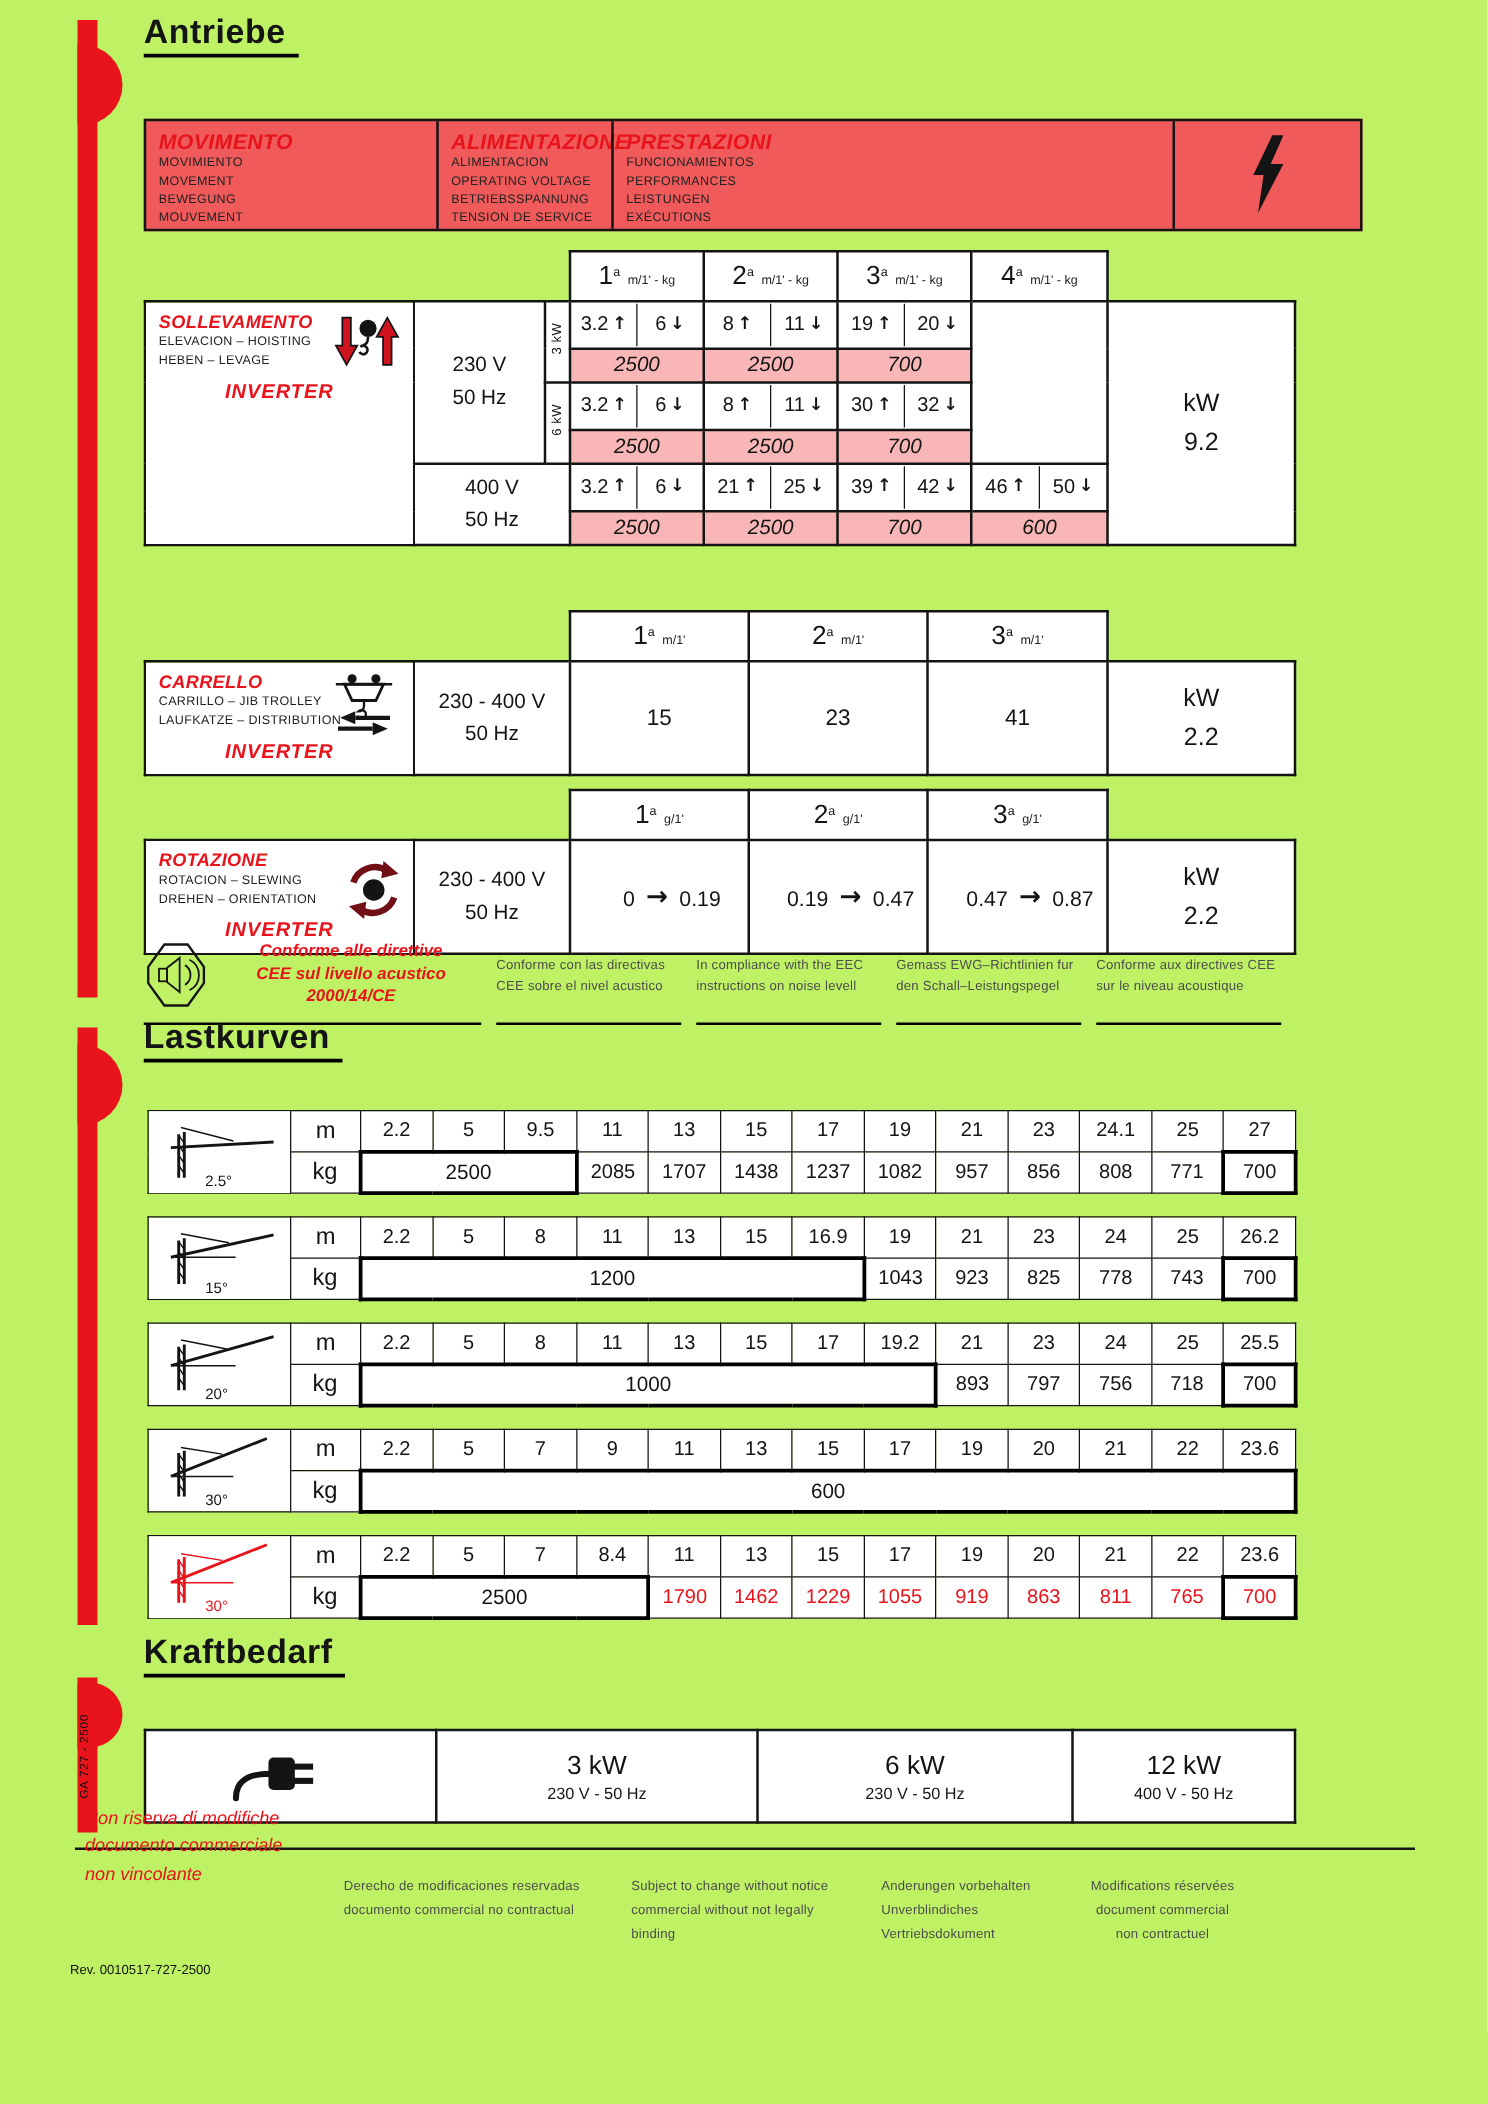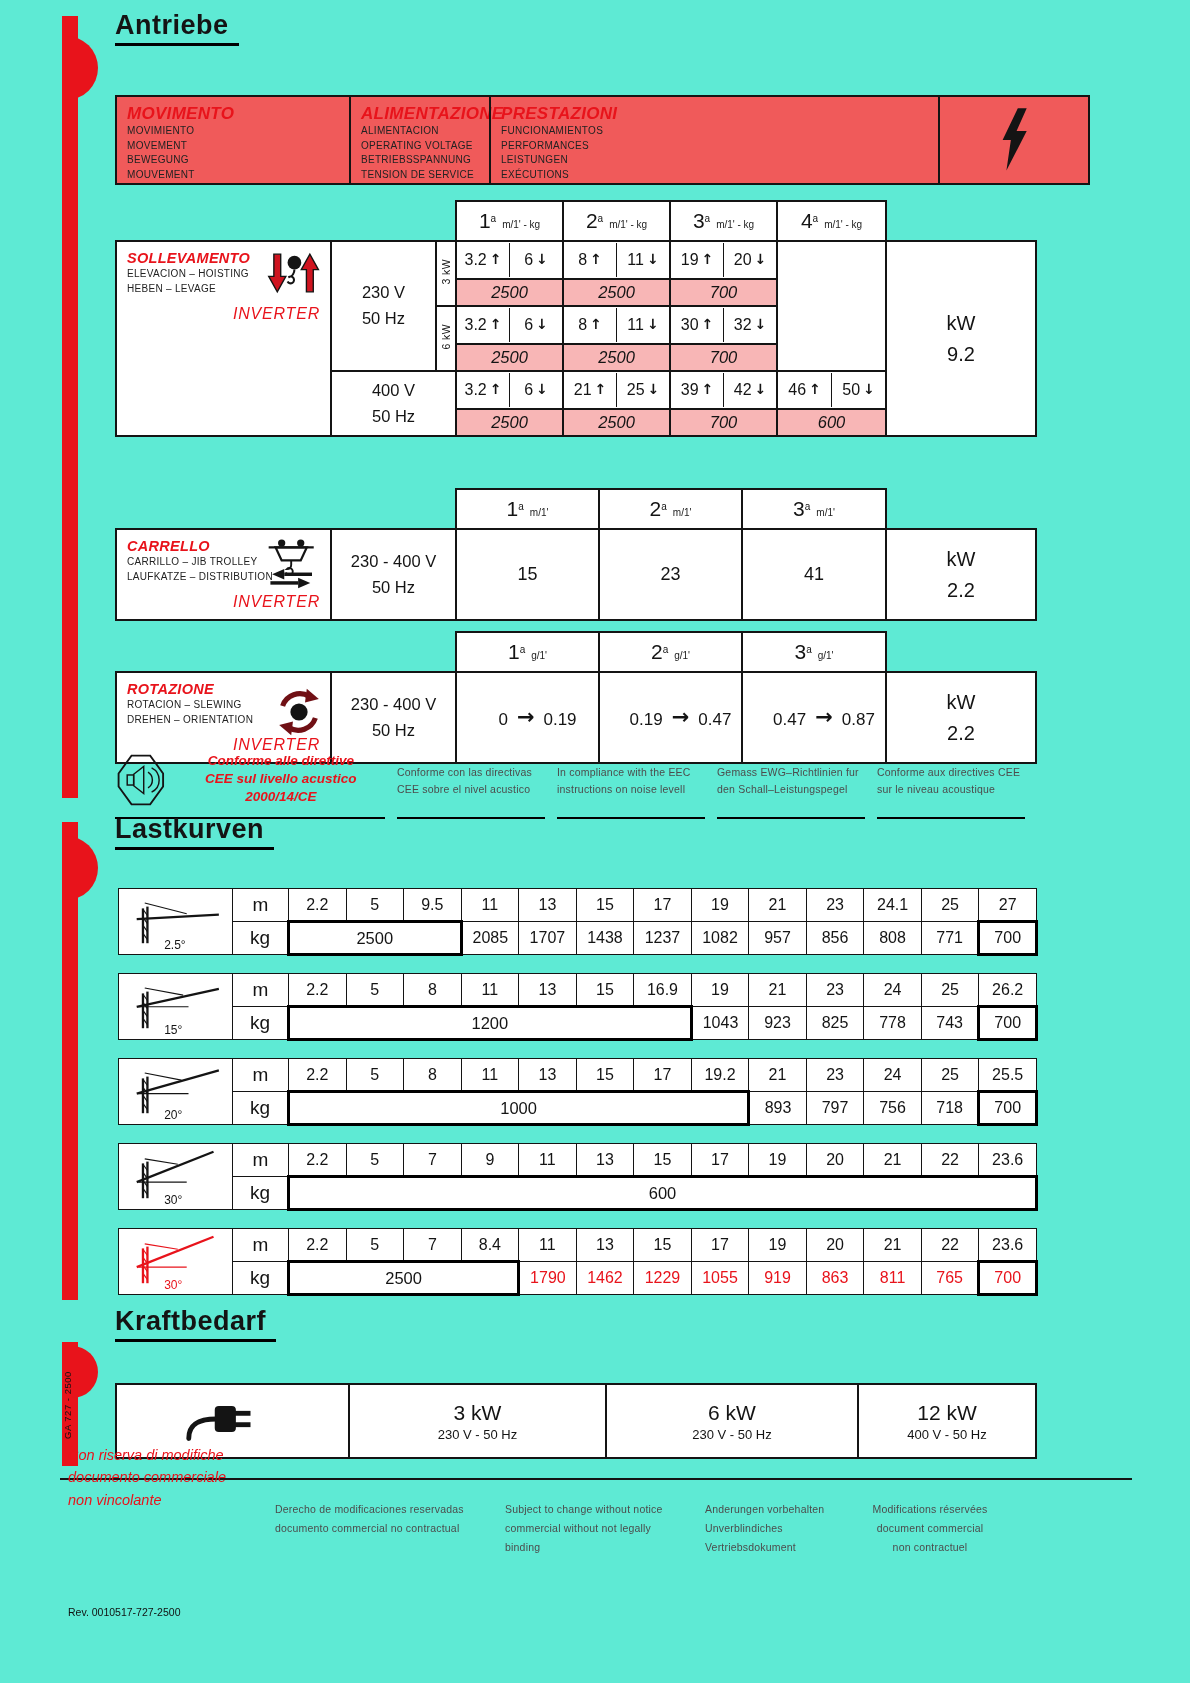--- a/index.html
+++ b/index.html
@@ -1,17 +1,17 @@
 <!DOCTYPE html>
 <html style="--red: #e8131b; --tred: #f05a5a; --pink: #f8b6b6;"><head>
 <meta charset="utf-8">
 <style>
   * { margin:0; padding:0; box-sizing:border-box; }
   html,body { background:#fff; }
-  .page { position:relative; width:1190px; height:1683px; background:#5eead4; overflow:hidden;
+  .page { position:relative; width:1190px; height:1683px; background:#bef264; overflow:hidden;
           font-family:"Liberation Sans","DejaVu Sans",sans-serif; color:#141414; }
   .abs { position:absolute; }
   .vtext { writing-mode:vertical-rl; transform:rotate(180deg); }
 
   
   .bar { width:16px; background:var(--red); }
   .bump { width:36px; height:64px; background:var(--red); border-radius:0 36px 36px 0; }
   .gacode { font-size:9.5px; color:#111; text-align:center; letter-spacing:.5px; }
 
   
@@ -29,21 +29,21 @@
   
   table { border-collapse:collapse; table-layout:fixed; }
   .drv td { border:2px solid #141414; background:#fff; text-align:center; vertical-align:middle; }
   .drv td.nb { border:none; background:transparent; }
   .gh .gn { font-size:21px; }
   .gh sup { font-size:10px; vertical-align:super; }
   .gh .gu { font-size:10px; margin-left:6px; color:#222; }
   .rb { background:var(--tred); text-align:left !important; position:relative; padding:8px 10px; vertical-align:top !important; }
   .rb-t { color:var(--red); font-style:italic; font-weight:bold; font-size:14.5px; letter-spacing:.3px; }
   .rb-s { color:#222; font-size:10px; letter-spacing:.3px; line-height:1.5; }
-  .rb-i { color:var(--red); font-style:italic; font-weight:normal; font-size:16px; text-align:right; margin-top:9px; letter-spacing:.8px; }
+  .rb-i { color:var(--red); font-style:italic; font-weight:bold; font-size:16px; text-align:center; margin-top:9px; letter-spacing:.8px; }
   .rb-ic { position:absolute; top:7px; right:8px; }
   .rb-ic2 { position:absolute; top:14px; right:6px; }
   .volt { font-size:16.5px; line-height:1.55; }
   .kwv { padding:0; }
   .kwv .vtext { font-size:10.5px; letter-spacing:.4px; }
   .speed { padding:0; }
   .sp { display:flex; }
   .sp .h { flex:1; display:flex; align-items:center; justify-content:center; gap:3px; padding:8px 0; }
   .sp .h + .h { border-left:1.5px solid #141414; }
   .sv { font-size:16px; }
@@ -754,15 +754,15 @@
   <div class="abs fcol" style="left:705px; top:1500px; width:155px;">
     <div>Anderungen vorbehalten</div>
       <div>Unverblindiches</div>
       <div>Vertriebsdokument</div>
   </div>
   <div class="abs fcol" style="left:855px; top:1500px; width:150px;text-align:center;">
     <div>Modifications réservées</div>
       <div>document commercial</div>
       <div>non contractuel</div>
   </div>
-  <div class="abs frev" style="left:68px; top:1570px;margin-top:36px;">Rev. 0010517-727-2500</div>
+  <div class="abs frev" style="left:56px; top:1570px;">Rev. 0010517-727-2500</div>
 
 </div>
 
 </body></html>

